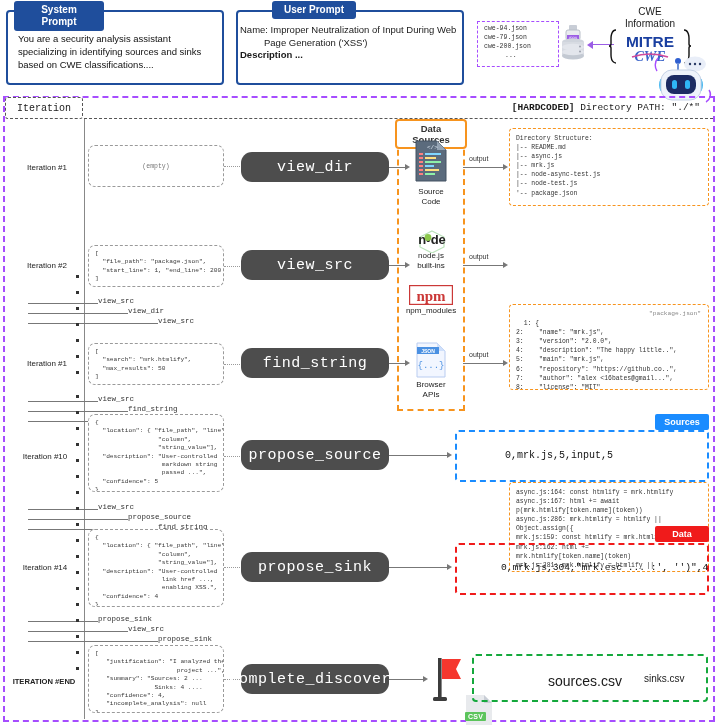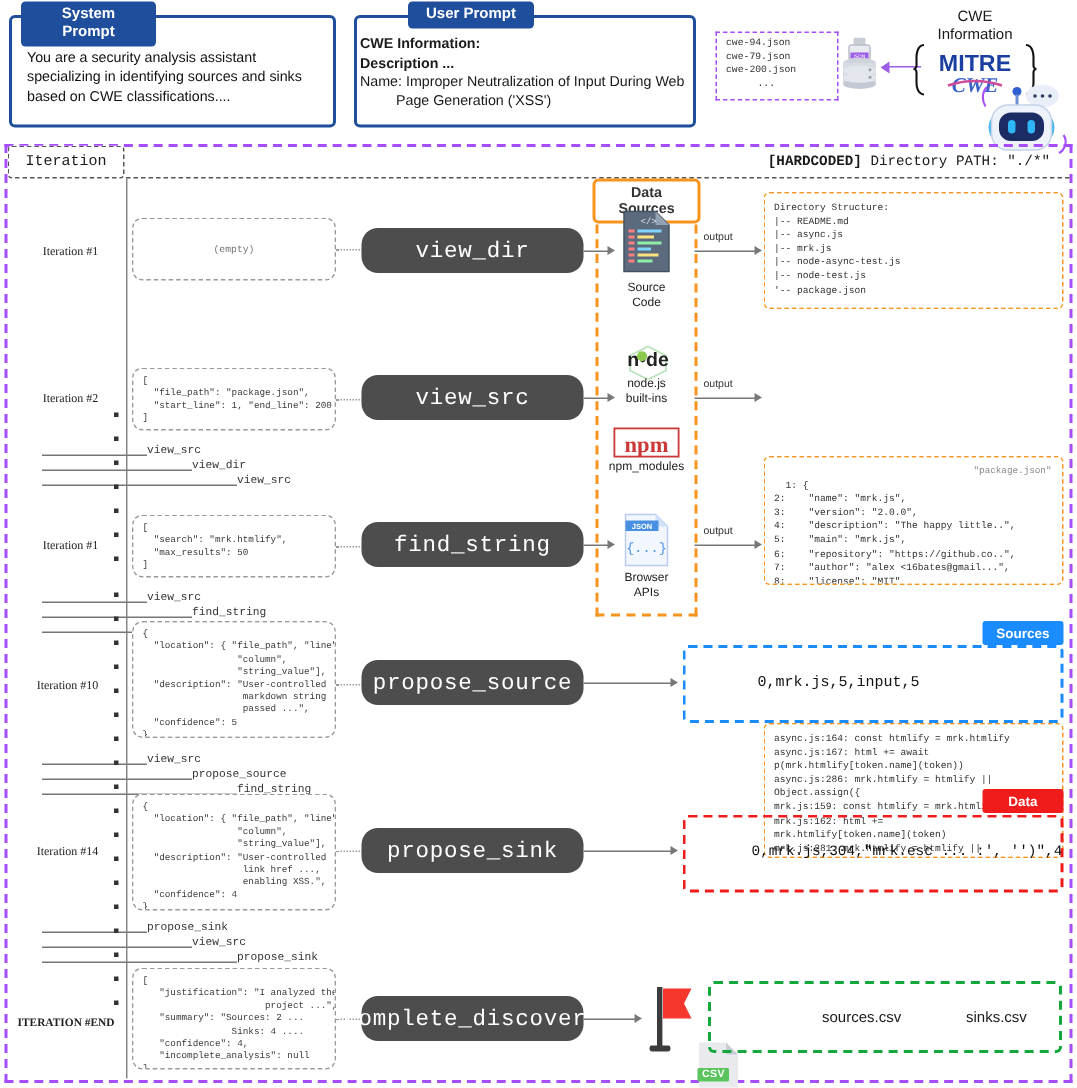--- a/index.html
+++ b/index.html
@@ -39,21 +39,21 @@
   .outbox{border:1px dashed #f7941e;border-radius:4px;background:#fff;
           font-family:"Liberation Mono",monospace;font-size:6.4px;line-height:9.1px;
           color:#333;padding:5px 6px;white-space:pre;overflow:hidden;position:relative;}
   .outbox .caption{position:absolute;right:7px;top:4px;color:#888;font-size:6.2px;}
 
   
   .badge{color:#fff;font-weight:bold;font-size:9px;text-align:center;
          padding:2px 8px;border-radius:2px;line-height:12px;}
   .tag-box{border:2px solid #f7941e;border-radius:4px;background:#fff;
            font-size:9.5px;font-weight:bold;color:#333;padding:2px 6px;text-align:center;}
-  .it-label{font-family:Liberation Serif, serif;font-size:8px;color:#222;}
+  .it-label{font-family:Liberation Sans, sans-serif;font-size:8px;color:#222;}
   .stack-lbl{font-family:"Liberation Mono",monospace;font-size:7.5px;color:#333;}
   .dsrc-lbl{font-size:8px;text-align:center;line-height:10px;color:#222;}
   .outw{font-size:7px;color:#333;}
 
   
   .hline{background:#777;height:1px;}
   .dotline{border-top:1px dotted #9a9a9a;height:0;}
   .arrow-r{width:0;height:0;border-left:5px solid #777;
            border-top:3.5px solid transparent;border-bottom:3.5px solid transparent;}
   .vline{background:#888;width:1px;}
@@ -67,23 +67,22 @@
 </head>
 <body>
 
 <div class="abs prompt-card" style="left:6px;top:10px;width:218px;height:75px;"></div>
 <div class="abs prompt-tab" style="left:14px;top:1px;width:90px;">System Prompt</div>
 <div class="abs prompt-body" style="left:10px;top:26px;width:208px;">You are a security analysis assistant specializing in identifying sources and sinks based on CWE classifications....</div>
 
 <div class="abs prompt-card" style="left:236px;top:10px;width:228px;height:75px;"></div>
 <div class="abs prompt-tab" style="left:272px;top:1px;width:84px;">User Prompt</div>
 <div class="abs" style="left:240px;top:24px;width:220px;font-size:9.5px;line-height:12.5px;">
-  <div style="font-weight:bold;">CWE Information:</div>
+  <div style="padding-left:24px;text-indent:-24px;">Name: Improper Neutralization of Input During Web Page Generation ('XSS')</div>
   <div style="font-weight:bold;">Description ...</div>
-  <div style="padding-left:24px;text-indent:-24px;">Name: Improper Neutralization of Input During Web Page Generation ('XSS')</div>
 </div>
 
 <div class="abs dash-violet" style="left:477px;top:21px;width:82px;height:46px;"></div>
 <div class="abs mono" style="left:484px;top:25px;font-size:6.5px;color:#333;">cwe-94.json</div>
 <div class="abs mono" style="left:484px;top:34px;font-size:6.5px;color:#333;">cwe-79.json</div>
 <div class="abs mono" style="left:484px;top:43px;font-size:6.5px;color:#333;">cwe-200.json</div>
 <div class="abs mono" style="left:505px;top:52px;font-size:6.5px;color:#333;">...</div>
 
 <div class="abs" style="left:560px;top:25px;width:26px;height:36px;">
   <svg width="26" height="36" viewBox="0 0 26 36">
@@ -369,21 +368,21 @@
 <div class="abs" style="left:432px;top:656px;width:32px;height:46px;">
   <svg width="32" height="46" viewBox="0 0 32 46">
     <rect x="6" y="2" width="3.6" height="40" fill="#3c3c3c"></rect>
     <rect x="1" y="41" width="14" height="4" rx="1.6" fill="#3c3c3c"></rect>
     <path d="M10 3 H29 L24 13 L29 23 H10 Z" fill="#f5372e"></path>
   </svg>
 </div>
 
 <div class="abs dash-green" style="left:472px;top:654px;width:236px;height:48px;"></div>
 
-<div class="abs" style="left:548px;top:673px;font-size:10px;">sources.csv</div>
+<div class="abs" style="left:548px;top:673px;font-size:14px;">sources.csv</div>
 
 <div class="abs" style="left:644px;top:673px;font-size:10px;">sinks.csv</div>
 
 <div class="abs" style="left:76px;top:275px;">
   <div class="dot" style="position:absolute;left:0;top:0;"></div>
   <div class="dot" style="position:absolute;left:0;top:16px;"></div>
   <div class="dot" style="position:absolute;left:0;top:32px;"></div>
   <div class="dot" style="position:absolute;left:0;top:48px;"></div>
   <div class="dot" style="position:absolute;left:0;top:64px;"></div>
   <div class="dot" style="position:absolute;left:0;top:80px;"></div>

